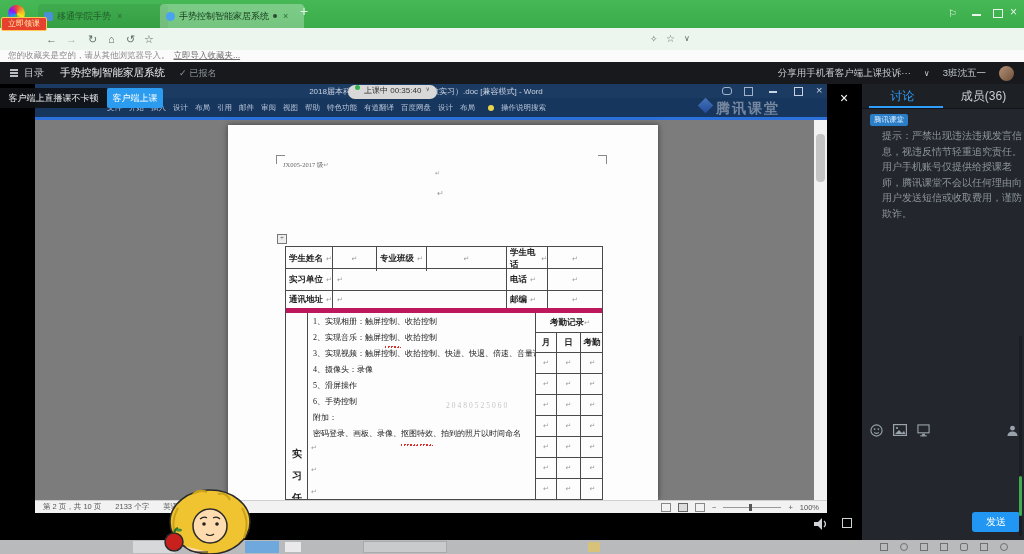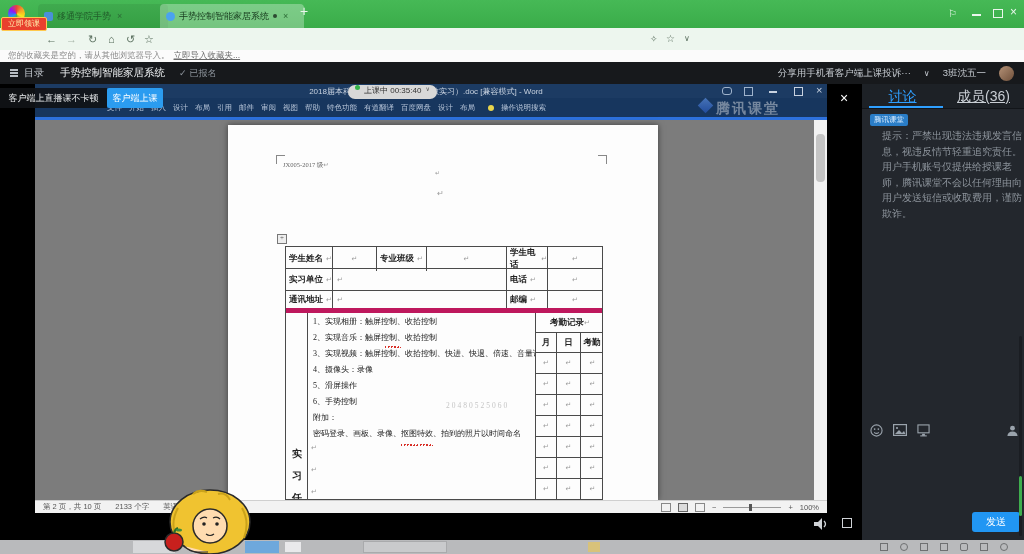--- a/index.html
+++ b/index.html
@@ -40,21 +40,21 @@
   .blankline{height:22px;font-size:7px;color:#9a9a9a;padding-left:3px;}
   .att-row{display:grid;grid-template-columns:21px 24px 23px;height:21px;border-bottom:1px solid #4a4a4a;}
   .att-cell{border-right:1px solid #4a4a4a;display:flex;align-items:center;justify-content:center;}
   .att-cell::after{content:"\21B5";color:#9a9a9a;font-size:7px;}
   .att-cell:last-child{border-right:none;}
   .squig{position:absolute;height:2px;background:repeating-linear-gradient(110deg,#d83028 0 1.5px,transparent 1.5px 3px);}
   #wstatus{left:0;top:416px;width:792px;height:12px;background:#f2f2f2;border-top:1px solid #cfcfcf;
            display:flex;align-items:center;font-size:7.5px;color:#555;}
   
   #sidebar{left:862px;top:84px;width:162px;height:456px;background:#23272d;}
-  .sbtab{font-size:14px;width:81px;text-align:center;line-height:24px;text-decoration:underline;}
+  .sbtab{font-size:12px;width:81px;text-align:center;line-height:24px;}
   
   #taskbar{left:0;top:540px;width:1024px;height:14px;background:#b9babc;}
   .trayic{width:8px;height:8px;border:1px solid #6f7072;box-sizing:border-box;display:inline-block;margin-right:12px;}
   .winbox{width:8px;height:7px;border:1px solid #eaf6ec;display:inline-block;}
   svg{display:block;}
 </style>
 </head>
 <body>
 
 <div id="root">

